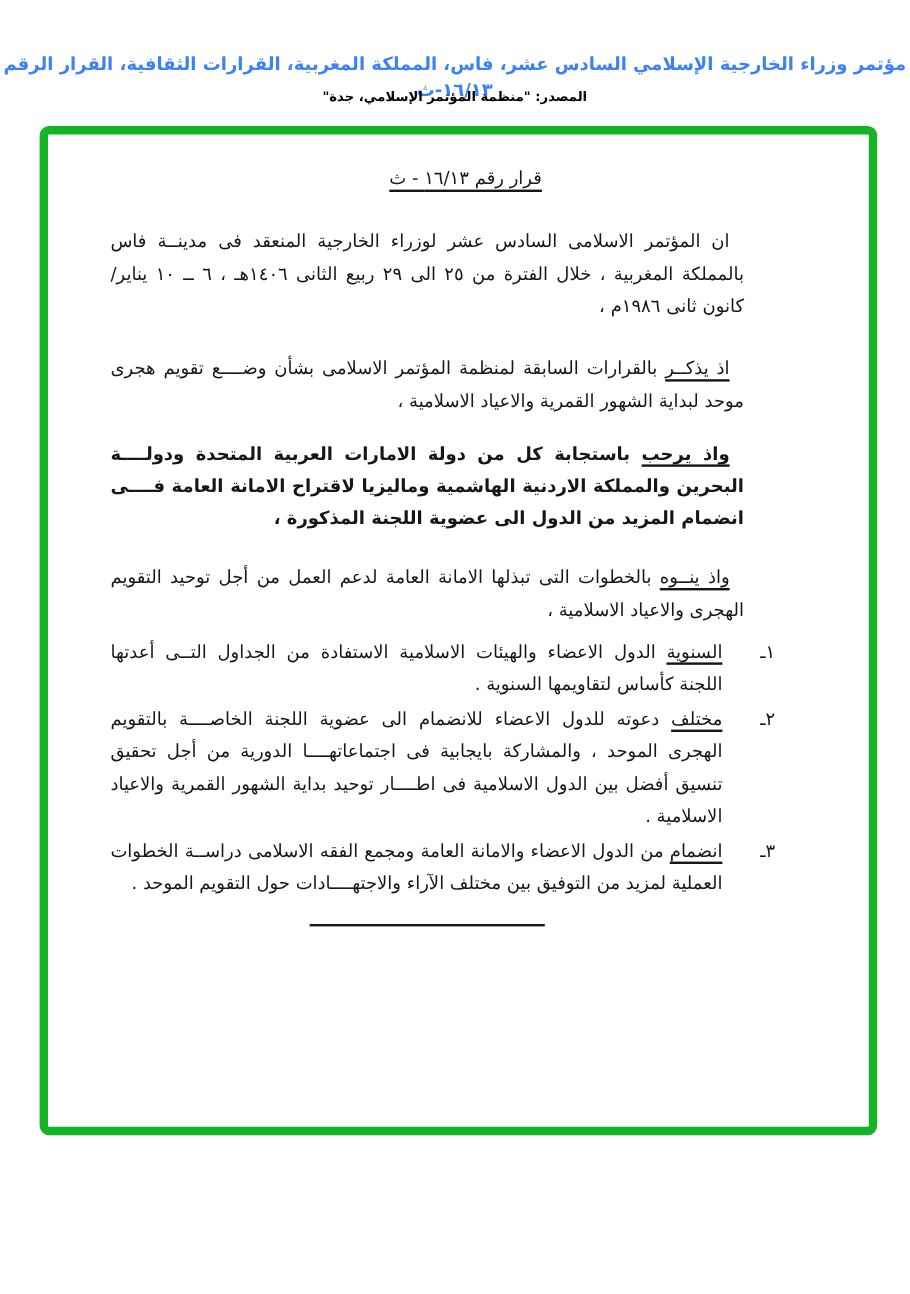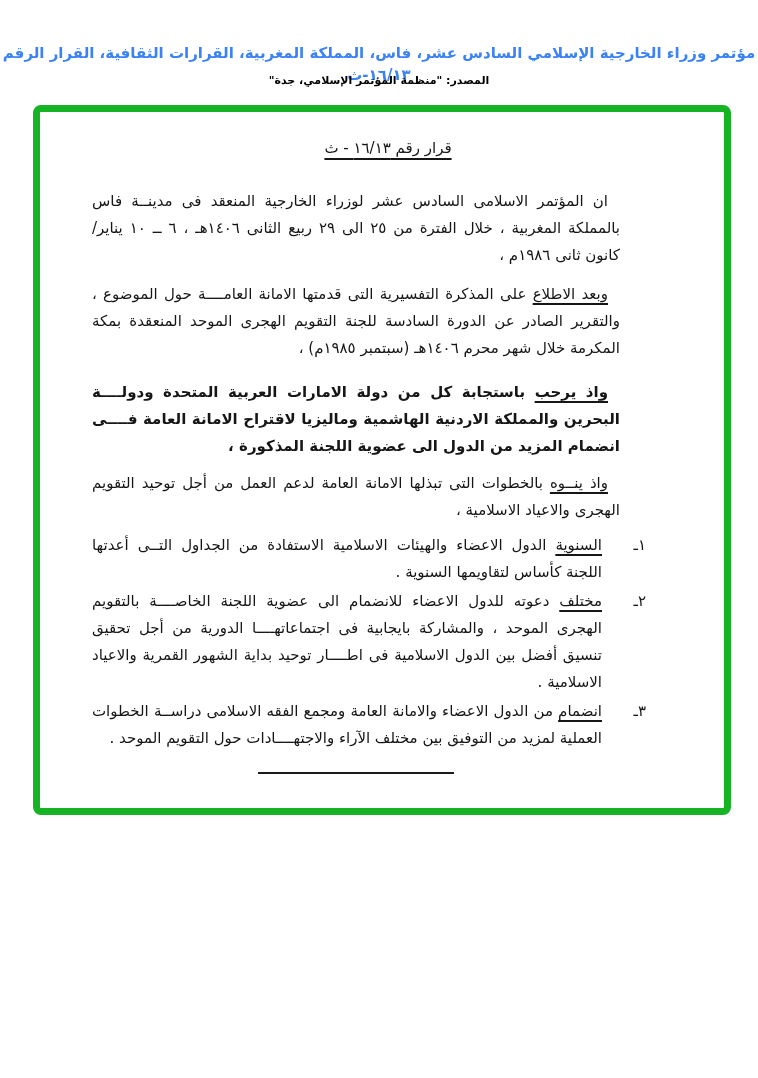--- a/index.html
+++ b/index.html
@@ -21,21 +21,21 @@
   .source-line {
     position:absolute; top:73px; left:0; right:0;
     direction:rtl; text-align:center;
     font-weight:bold; font-size:11px; line-height:16px;
     color:#000;
   }
 
   
   .doc-frame {
     position:absolute; left:33px; top:105px;
-    width:698px; height:710px;
+    width:698px; height:841px;
     border:7px solid #16b424;
     border-radius:8px;
     overflow:hidden;
     background:#fff;
   }
   .doc-content {
     direction:rtl;
     padding:23px 104px 0 52px;
     font-size:15px; line-height:27px;
     color:#161616;
@@ -62,21 +62,21 @@
   .lead {
     text-decoration:underline;
     text-underline-offset:4px;
     text-decoration-thickness:1.5px;
   }
   .m-p1 { margin-top:26px; }
   .m-p2 { margin-top:25px; }
   .m-p3 { margin-top:16px; }
   .m-p4 { margin-top:12px; }
   .m-p5 { margin-top:17px;font-weight:bold; }
-  .m-p6 { margin-top:10px; }
+  .m-p6 { margin-top:22px; }
 
   
   .items { margin-top:8px; margin-left:0; margin-right:-26px; }
   .item { display:flex; direction:rtl; margin-top:2px; }
   .item-num { flex:none; width:24px; margin-left:20px; }
   .item-body { flex:1; text-align:justify; }
 
   
   .end-divider {
     width:196px;
@@ -93,23 +93,23 @@
 
 <div class="doc-frame" style="border-color: rgb(22, 180, 36);">
   <div class="doc-content">
 
     <div class="doc-title">
       <span class="t-line">قرار رقم ١٦/١٣ - ث</span>
     </div>
 
     <p class="para m-p1"><span class="lead"></span><span>ان المؤتمر الاسلامى السادس عشر لوزراء الخارجية المنعقد فى مدينــة فاس بالمملكة المغربية ، خلال الفترة من ٢٥ الى ٢٩ ربيع الثانى ١٤٠٦هـ ، ٦ ــ ١٠ يناير/ كانون ثانى ١٩٨٦م ،</span></p>
 
+    <p class="para m-p2"><span class="lead">اذ يذكــر</span><span> بالقرارات السابقة لمنظمة المؤتمر الاسلامى بشأن وضــــع تقويم هجرى موحد لبداية الشهور القمرية والاعياد الاسلامية ،</span></p>
 
 
-    <p class="para m-p4"><span class="lead">وبعد الاطلاع</span><span> على المذكرة التفسيرية التى قدمتها الامانة العامــــة حول الموضوع ، والتقرير الصادر عن الدورة السادسة للجنة التقويم الهجرى الموحد المنعقدة بمكة المكرمة خلال شهر محرم ١٤٠٦هـ (سبتمبر ١٩٨٥م) ،</span></p>
 
     <p class="para m-p5"><span class="lead">واذ يرحب</span><span> باستجابة كل من دولة الامارات العربية المتحدة ودولــــة البحرين والمملكة الاردنية الهاشمية وماليزيا لاقتراح الامانة العامة فــــى انضمام المزيد من الدول الى عضوية اللجنة المذكورة ،</span></p>
 
     <p class="para m-p6"><span class="lead">واذ ينــوه</span><span> بالخطوات التى تبذلها الامانة العامة لدعم العمل من أجل توحيد التقويم الهجرى والاعياد الاسلامية ،</span></p>
 
     <div class="items">
 
       <div class="item">
         <span class="item-num">١ـ</span>
         <div class="item-body"><span class="lead">السنوية</span><span> الدول الاعضاء والهيئات الاسلامية الاستفادة من الجداول التــى أعدتها اللجنة كأساس لتقاويمها السنوية .</span></div>

